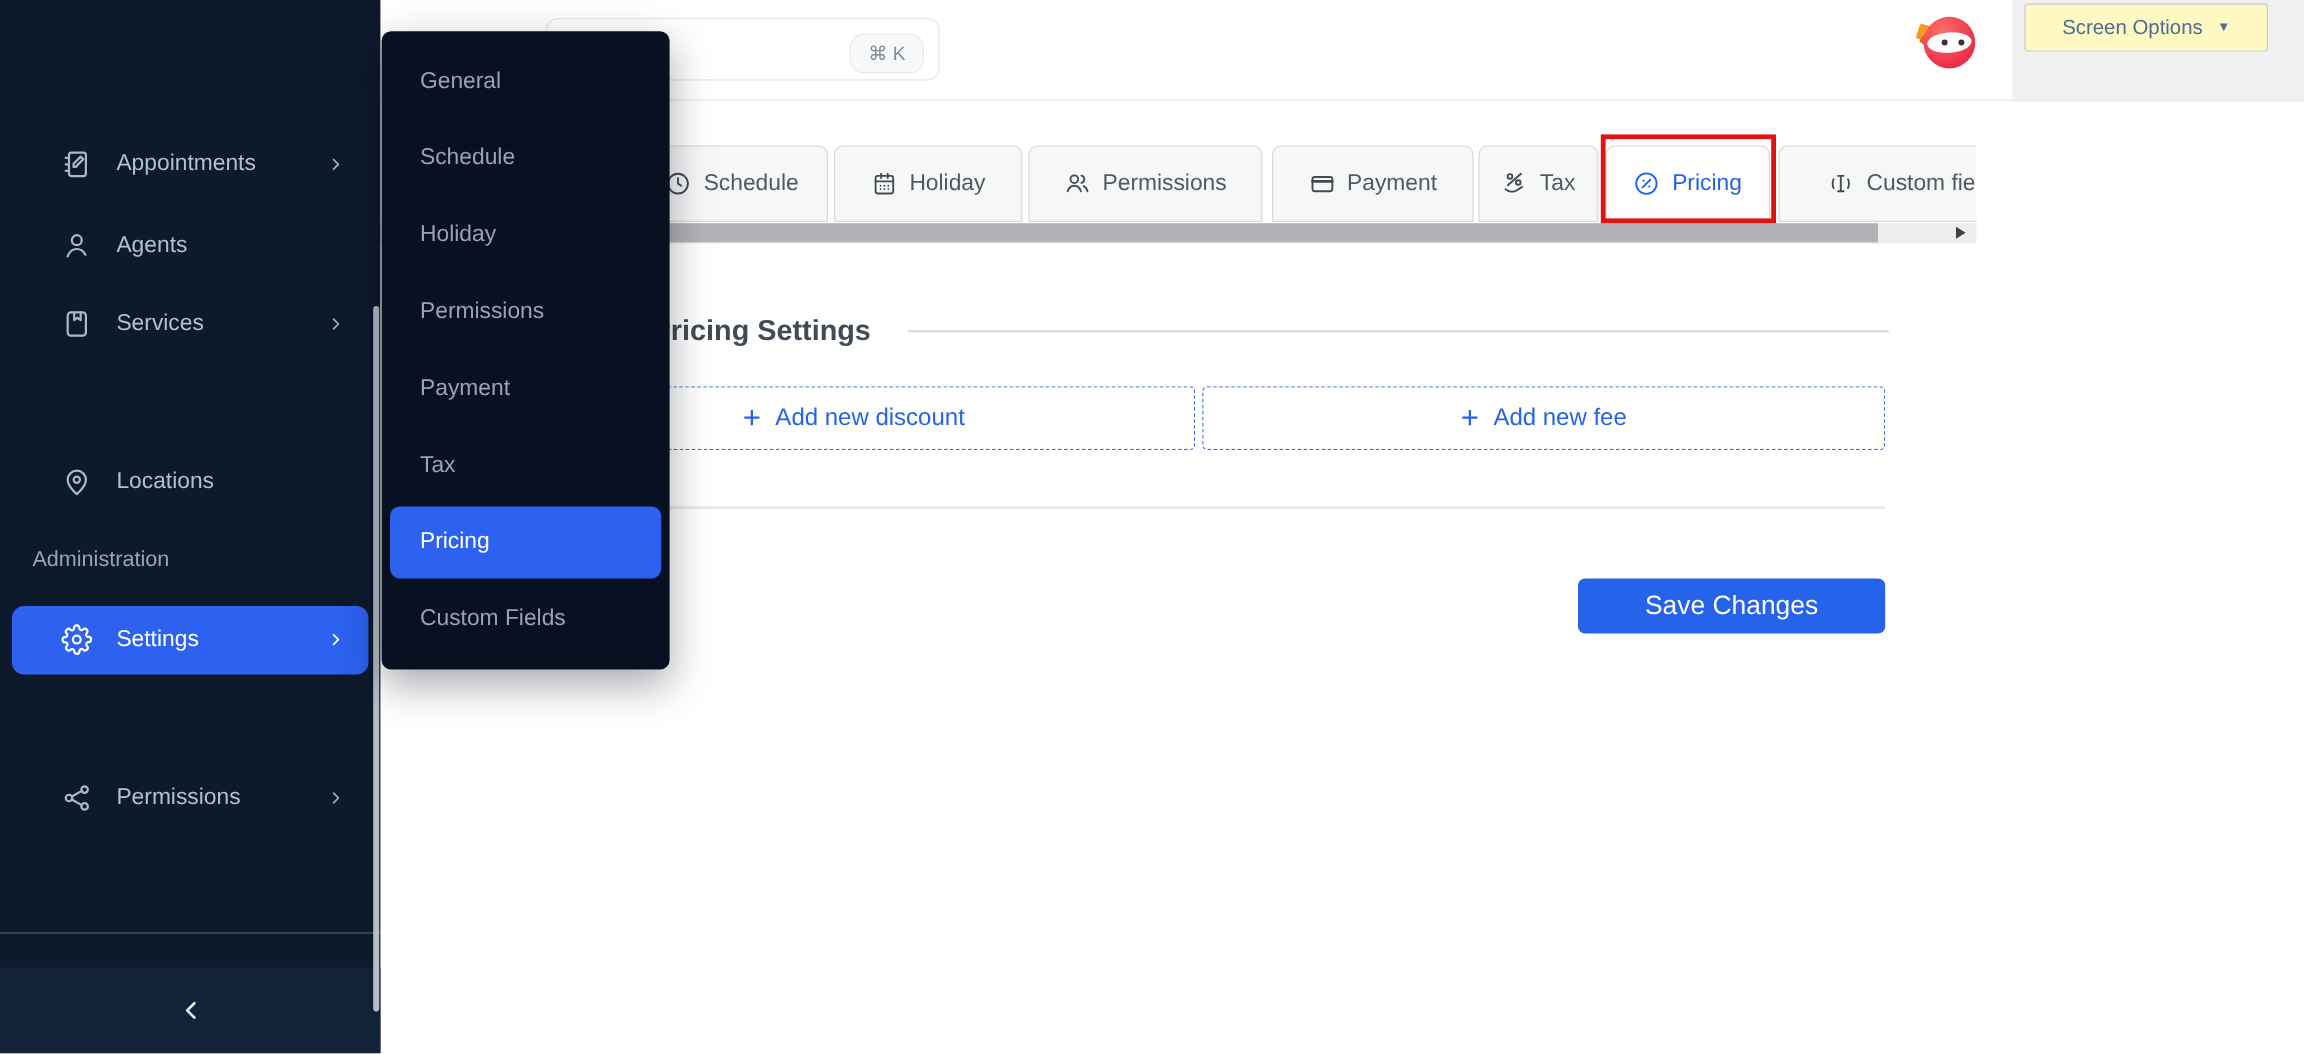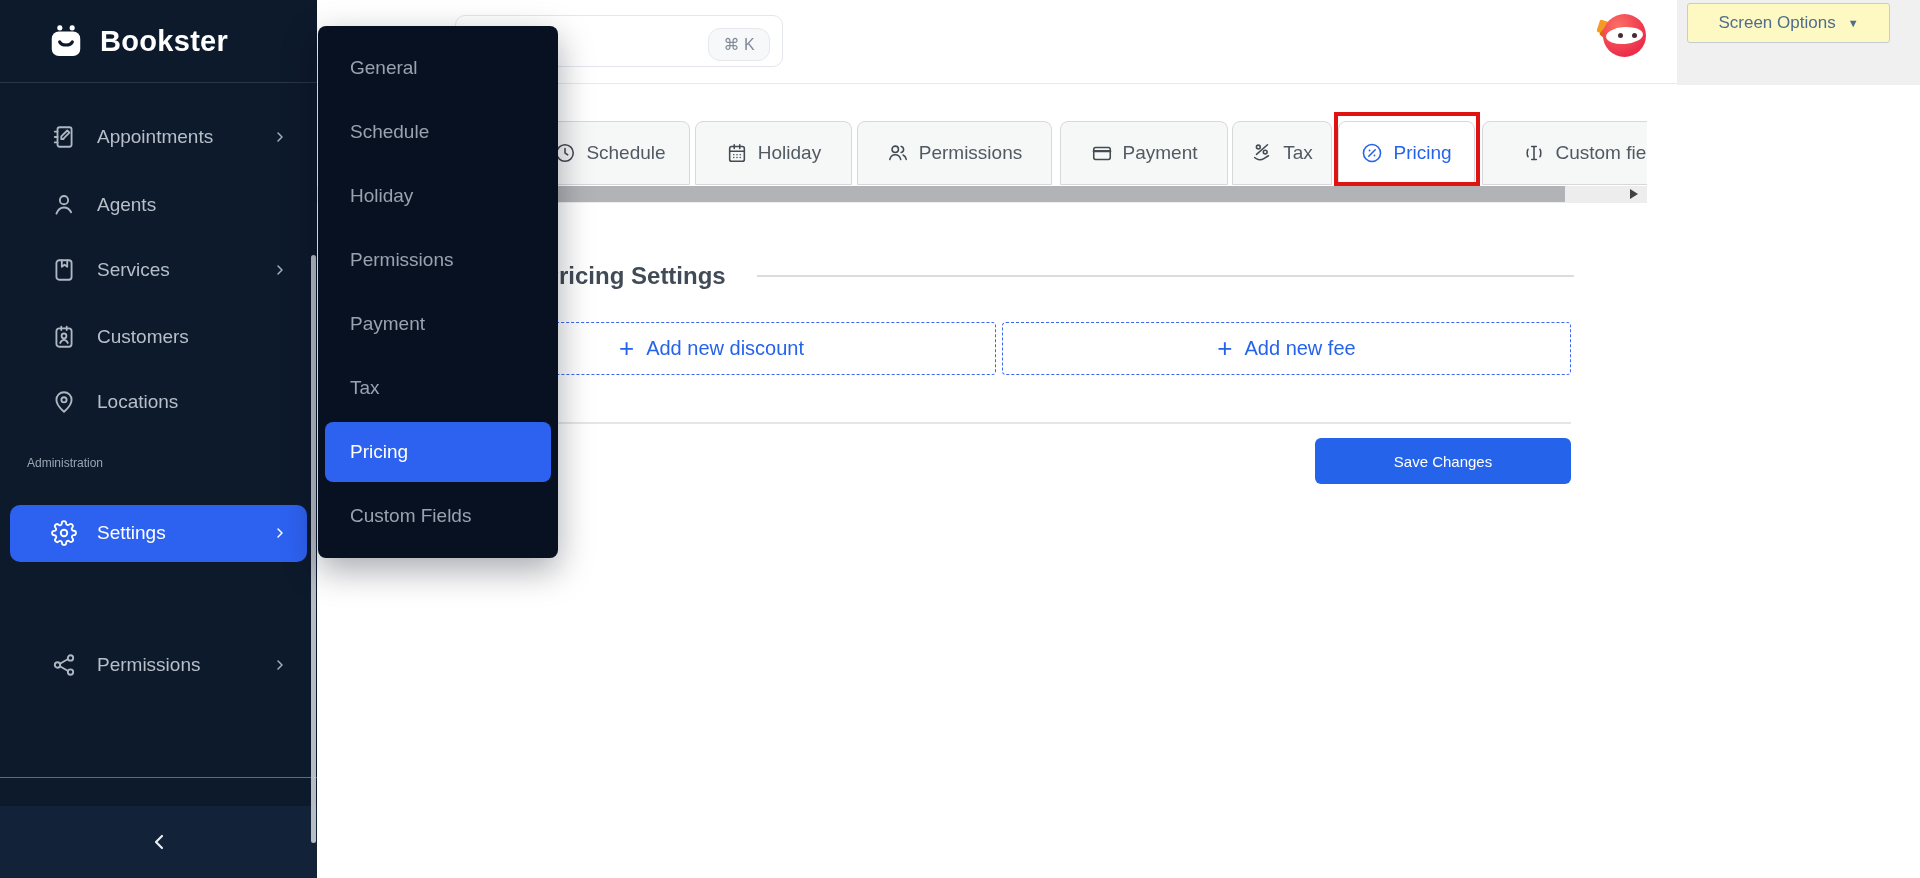--- a/index.html
+++ b/index.html
@@ -12,21 +12,21 @@
 
   
   .sidebar{position:absolute;left:0;top:0;width:317px;height:878px;background:#0d1a2c;z-index:20;}
   .sidebar-header{position:absolute;left:0;top:0;width:317px;height:83px;border-bottom:1px solid rgba(255,255,255,.12);display:flex;align-items:center;}
   .logo-icon{position:absolute;left:47px;top:22px;}
   .logo-title{position:absolute;left:100px;top:0;height:83px;display:flex;align-items:center;color:#fff;font-size:29px;font-weight:600;letter-spacing:.3px;}
   .nav-item{position:absolute;left:0;width:311px;height:48px;display:flex;align-items:center;color:#b7bfc9;font-size:19px;}
   .nav-item .ni-icon{position:absolute;left:51px;width:26px;height:26px;color:#aeb7c2;}
   .nav-item .ni-label{position:absolute;left:97px;white-space:nowrap;}
   .nav-item .ni-chev{position:absolute;left:272px;width:16px;height:16px;color:#9fb0c2;}
-  .nav-section{position:absolute;left:27px;width:280px;color:#9aa5b2;font-size:12px;}
+  .nav-section{position:absolute;left:27px;width:280px;color:#9aa5b2;font-size:18px;}
   .nav-active-rect{position:absolute;left:10px;top:505px;width:297px;height:57px;background:#2d61f0;border-radius:10px;}
   .nav-item.active, .nav-item.active .ni-icon, .nav-item.active .ni-chev{color:#fff;}
   .sidebar-divider{position:absolute;left:0;top:777px;width:317px;border-top:1px solid rgba(255,255,255,.35);}
   .collapse-bar{position:absolute;left:0;top:806px;width:317px;height:72px;background:#112239;display:flex;align-items:center;justify-content:center;cursor:pointer;}
   .collapse-bar svg{color:#e8edf3;}
   .sidebar-scrollthumb{position:absolute;left:311px;top:255px;width:5px;height:588px;background:rgba(196,203,211,.92);border-radius:3px;z-index:25;}
 
   
   .topbar{position:absolute;left:317px;top:0;width:1360px;height:84px;background:#fff;border-bottom:1px solid #e7e9ec;z-index:1;}
   .searchbox{position:absolute;left:455px;top:15px;width:328px;height:52px;background:#fff;border:1px solid #e3e6ea;border-radius:10px;z-index:2;}
@@ -59,21 +59,21 @@
   .hscroll .arrow-right{position:absolute;left:1315px;top:3px;width:0;height:0;border-left:8px solid #3f4144;border-top:5px solid transparent;border-bottom:5px solid transparent;cursor:pointer;}
 
   
   .content-heading{position:absolute;left:543px;top:262px;font-size:24px;font-weight:600;color:#414b57;z-index:1;}
   .heading-line{position:absolute;left:757px;top:275px;width:817px;height:2px;background:#dadce0;z-index:1;}
   .dashed-btn{position:absolute;top:322px;height:53px;border:1px dashed #3b66f0;border-radius:4px;background:#fff;display:flex;align-items:center;justify-content:center;gap:12px;color:#2563eb;font-size:20px;cursor:pointer;z-index:1;}
   .dashed-btn .plus{font-size:26px;font-weight:400;line-height:1;margin-top:-2px;}
   .btn-discount{left:427px;width:569px;}
   .btn-fee{left:1002px;width:569px;}
   .divider2{position:absolute;left:427px;top:422px;width:1144px;height:2px;background:#e4e6ea;z-index:1;}
-  .save-btn{position:absolute;left:1315px;top:438px;width:256px;height:46px;background:#2563eb;border:none;border-radius:6px;color:#fff;font-size:15px;font-family:inherit;display:flex;align-items:center;justify-content:center;cursor:pointer;z-index:1;}
+  .save-btn{position:absolute;left:1315px;top:482px;width:256px;height:46px;background:#2563eb;border:none;border-radius:6px;color:#fff;font-size:22px;font-family:inherit;display:flex;align-items:center;justify-content:center;cursor:pointer;z-index:1;}
 
   
   .flyout{position:absolute;left:318px;top:26px;width:240px;height:532px;background:#081122;border-radius:8px;box-shadow:0 12px 34px rgba(3,10,24,.35);z-index:50;padding:10px 0;}
   .flyout-item{position:relative;height:64px;display:flex;align-items:center;padding-left:32px;color:#99a3b0;font-size:19px;cursor:pointer;}
   .flyout-item.active{margin:2px 7px;height:60px;border-radius:8px;background:#2d61f0;color:#fff;padding-left:25px;}
 </style>
 </head>
 <body>
 
 <div class="page">
@@ -180,31 +180,20 @@
   <div class="dashed-btn btn-fee">
     <span class="plus">+</span>
     <span>Add new fee</span>
   </div>
 
   <div class="divider2"></div>
 
   <button class="save-btn">Save Changes</button>
 
   <div class="sidebar">
-    <div class="sidebar-header">
-      <span class="logo-icon">
-        <svg width="38" height="38" viewBox="0 0 24 24">
-            <rect x="6.5" y="2" width="3.2" height="3.4" rx="1.5" fill="#fff"></rect>
-            <rect x="14.3" y="2" width="3.2" height="3.4" rx="1.5" fill="#fff"></rect>
-            <rect x="3" y="6" width="18" height="15.5" rx="4.5" fill="#fff"></rect>
-            <path d="M8 12.6c1.4 2.6 6.6 2.6 8 0" stroke="#0d1a2c" stroke-width="2" fill="none" stroke-linecap="round"></path>
-          </svg>
-      </span>
-      <span class="logo-title">Bookster</span>
-    </div>
 
     <div class="nav-item" style="top:113px;padding-left:22px;">
       <span class="ni-icon">
           <svg width="26" height="26" viewBox="0 0 24 24" fill="none" stroke="currentColor" stroke-width="1.7" stroke-linecap="round" stroke-linejoin="round">
             <rect x="6" y="3" width="13" height="18" rx="2"></rect>
             <path d="M3.5 7h2.5M3.5 12h2.5M3.5 17h2.5"></path>
             <path d="M11.5 13.5 17 8l-2-2-5.5 5.5V14h2z" fill="none"></path>
           </svg>
         </span>
       <span class="ni-label">Appointments</span>
@@ -233,31 +222,20 @@
           </svg>
         </span>
       <span class="ni-label">Services</span>
       <span class="ni-chev">
           <svg width="16" height="16" viewBox="0 0 24 24" fill="none" stroke="currentColor" stroke-width="2.2" stroke-linecap="round" stroke-linejoin="round">
             <path d="M9 6l6 6-6 6"></path>
           </svg>
         </span>
     </div>
 
-    <div class="nav-item" style="top:313px;">
-      <span class="ni-icon">
-          <svg width="26" height="26" viewBox="0 0 24 24" fill="none" stroke="currentColor" stroke-width="1.7" stroke-linecap="round" stroke-linejoin="round">
-            <rect x="5" y="4" width="14" height="17" rx="2.5"></rect>
-            <path d="M9.5 2.5v3M14.5 2.5v3"></path>
-            <circle cx="12" cy="11" r="2.2"></circle>
-            <path d="M8.5 17.5c.8-2 2-2.9 3.5-2.9s2.7.9 3.5 2.9"></path>
-          </svg>
-        </span>
-      <span class="ni-label">Customers</span>
-    </div>
 
     <div class="nav-item" style="top:378px;">
       <span class="ni-icon">
           <svg width="26" height="26" viewBox="0 0 24 24" fill="none" stroke="currentColor" stroke-width="1.7" stroke-linecap="round" stroke-linejoin="round">
             <path d="M12 21s-7-5.6-7-11a7 7 0 0 1 14 0c0 5.4-7 11-7 11z"></path>
             <circle cx="12" cy="10" r="2.4"></circle>
           </svg>
         </span>
       <span class="ni-label">Locations</span>
     </div>

